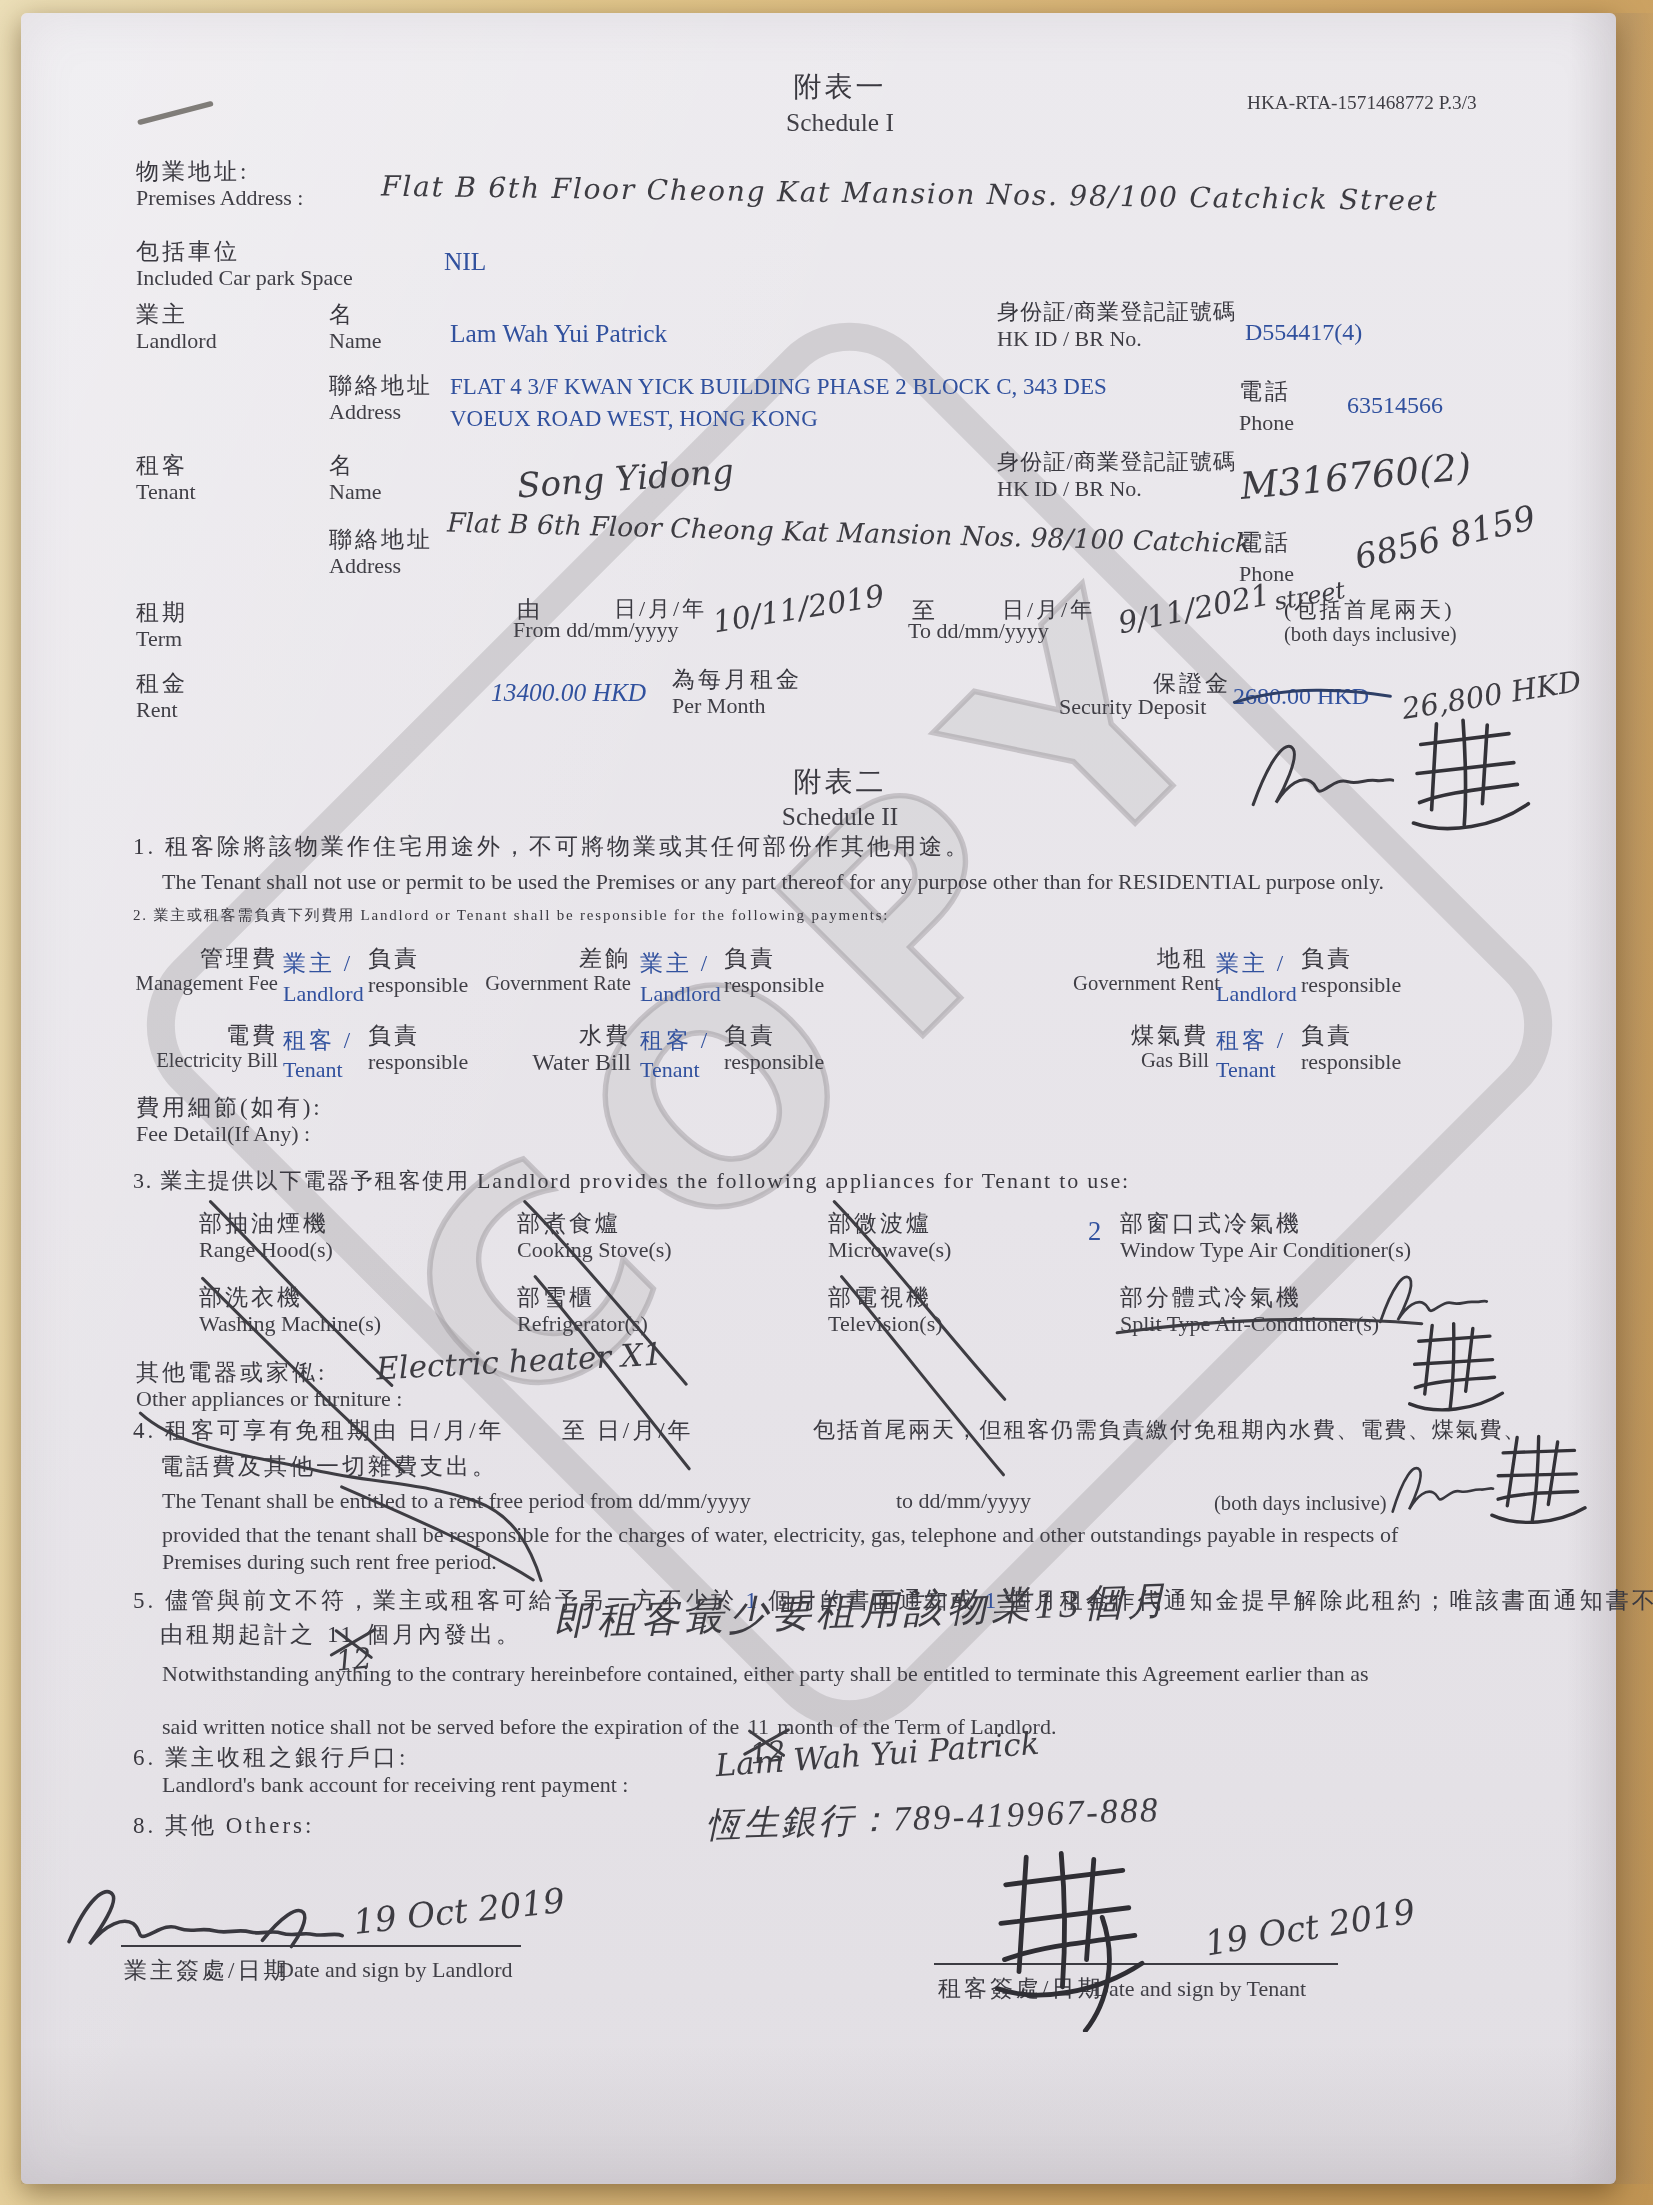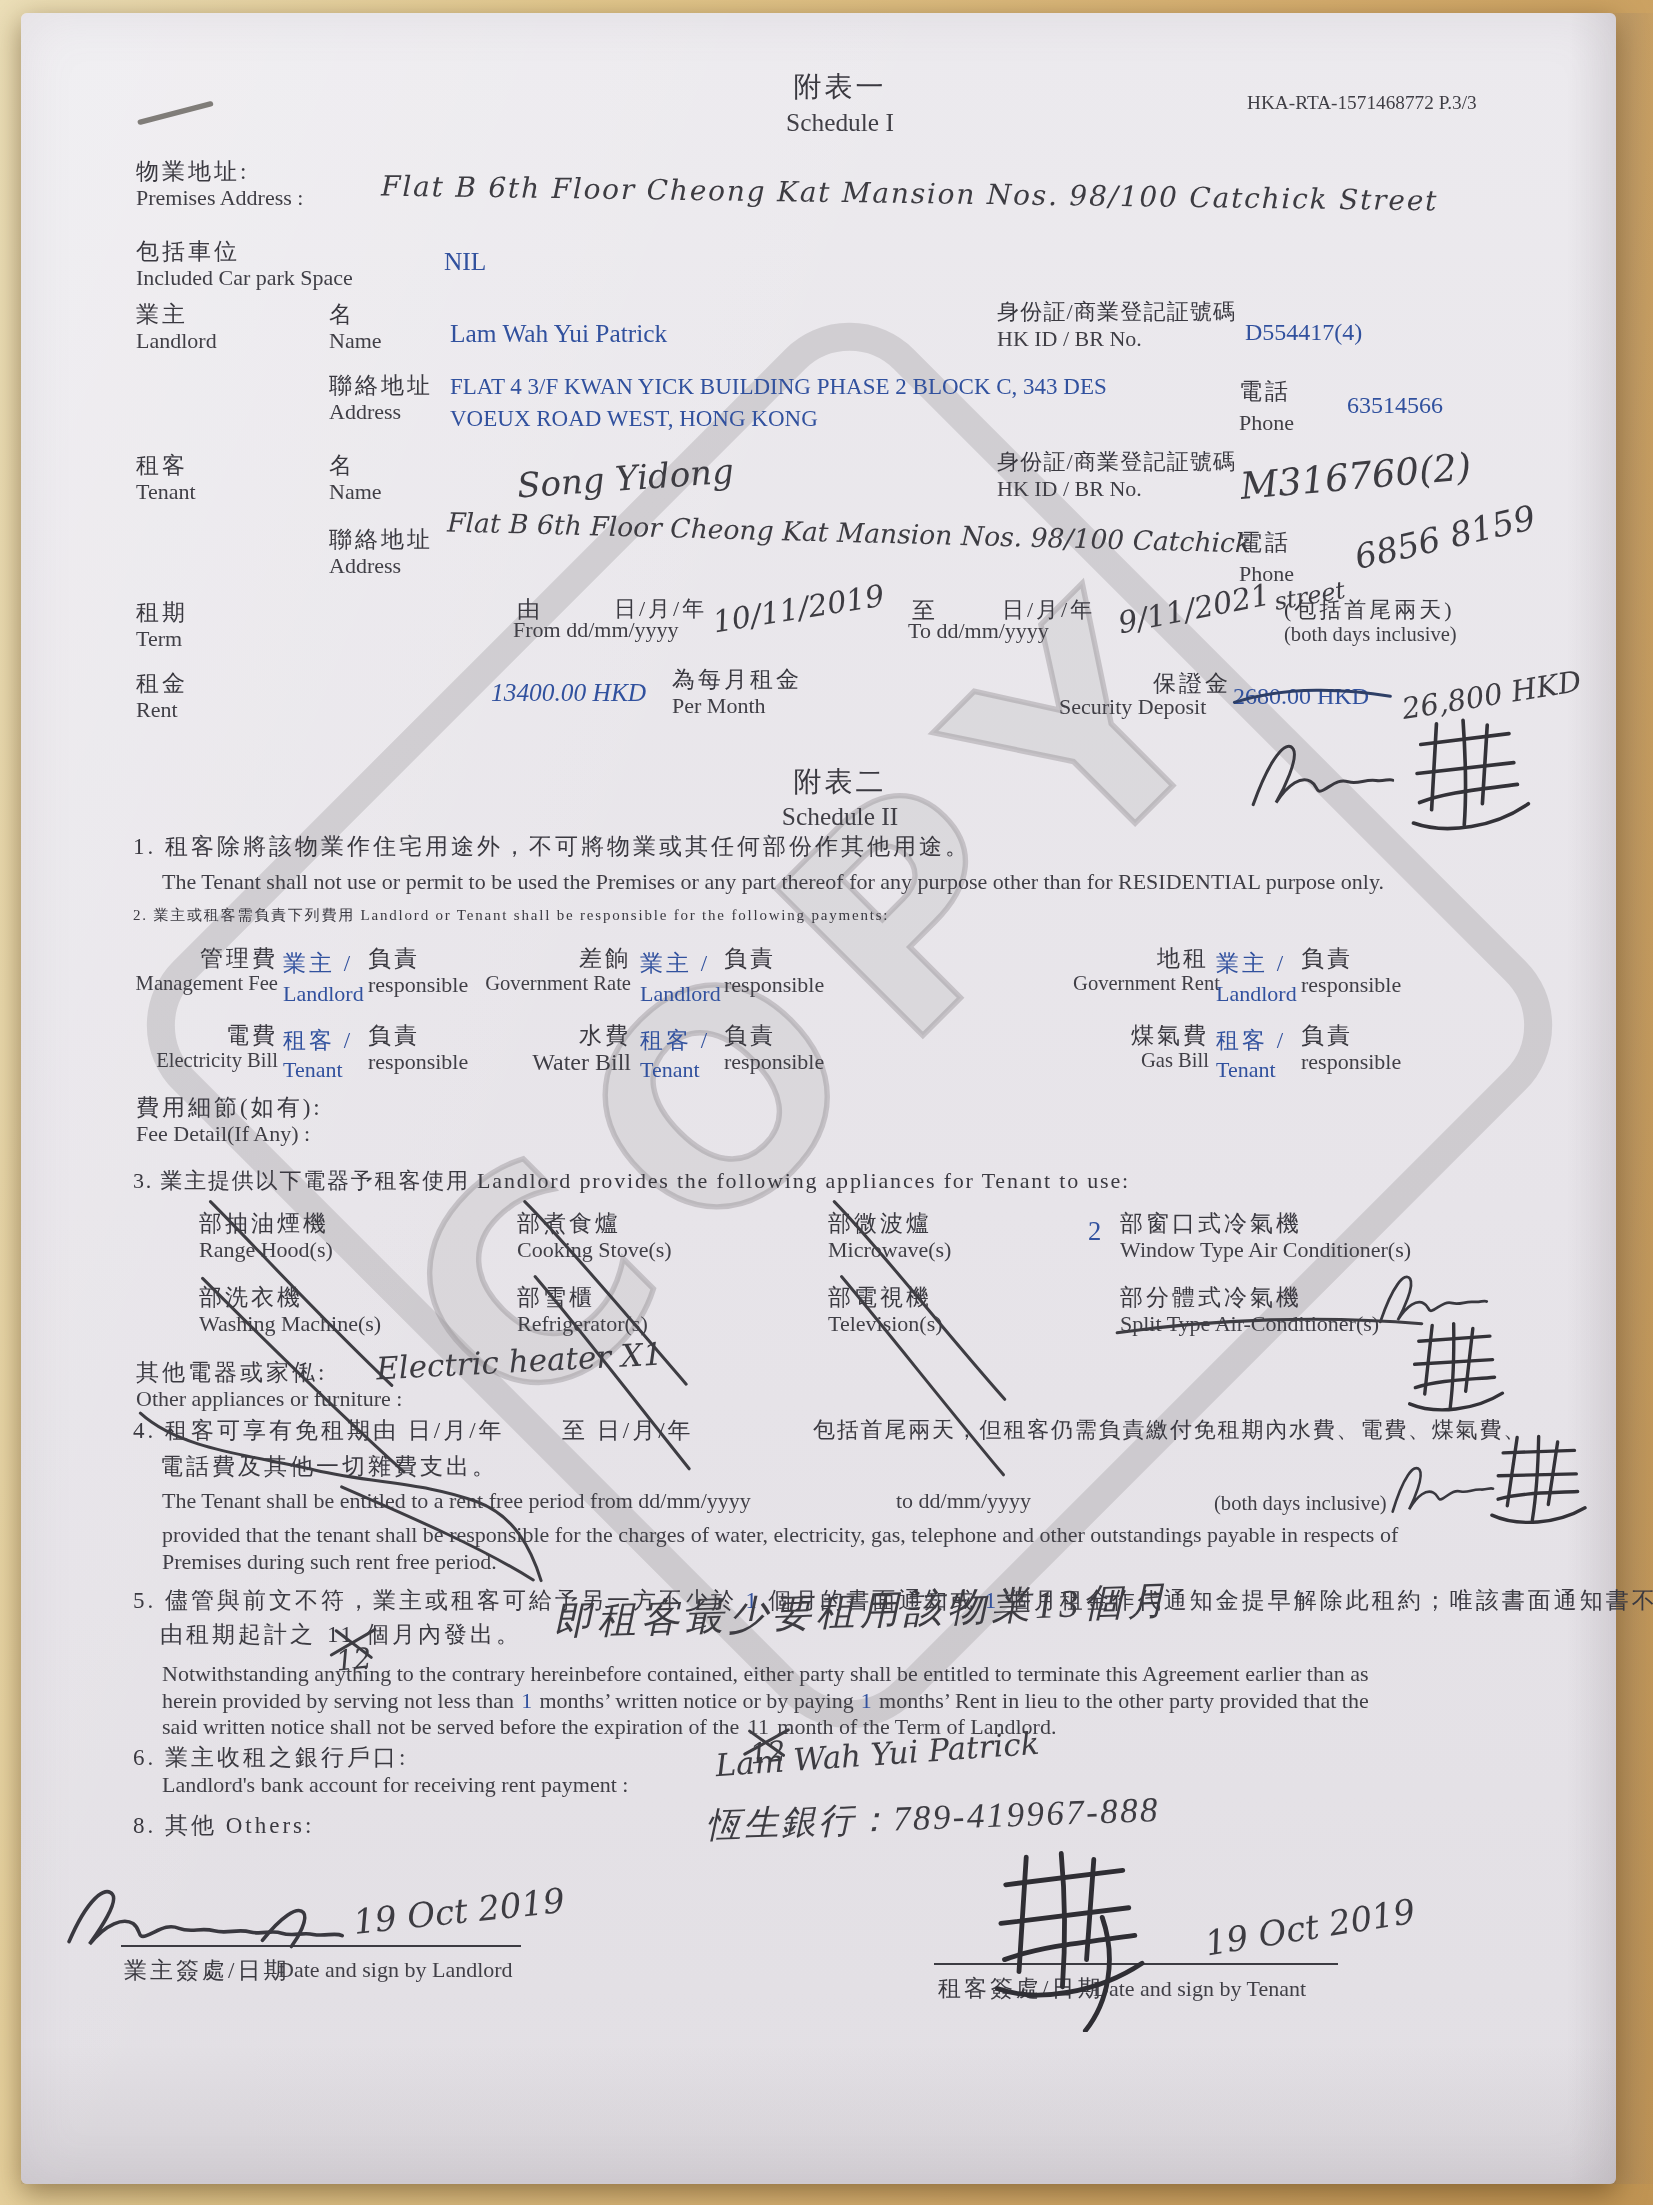--- a/index.html
+++ b/index.html
@@ -220,27 +220,20 @@
   </div>
   <div class="t" style="left:160px;top:1619px;">
     <span class="zh">由租期起計之</span>
     <span class="zh" style="margin:0 8.5px;">11</span>
     <span class="zh">個月內發出。</span>
   </div>
   <div class="t hw" style="left:336px;top:1643px;font-size:28px;transform:rotate(-6deg);">12</div>
   <div class="t hwc" style="left:553px;top:1584px;font-size:39px;letter-spacing:4.8px;transform:rotate(-2deg);">即租客最少要租用該物業13個月</div>
 
   <div class="t en" style="left:162px;top:1661px;">Notwithstanding anything to the contrary hereinbefore contained, either party shall be entitled to terminate this Agreement earlier than as</div>
-  <div class="t" style="left:162px;top:1688px;">
-    <span class="en">herein provided by serving not less than</span>
-    <span class="en bl" style="margin:0 4.8px;">1</span>
-    <span class="en">months’ written notice or by paying</span>
-    <span class="en bl" style="margin:0 4.8px;">1</span>
-    <span class="en">months’ Rent in lieu to the other party provided that the</span>
-  </div>
   <div class="t" style="left:162px;top:1714px;">
     <span class="en">said written notice shall not be served before the expiration of the</span>
     <span class="en" style="margin:0 6px;">11</span>
     <span class="en">month of the Term of Landlord.</span>
   </div>
   <div class="t hw" style="left:750px;top:1736px;font-size:28px;transform:rotate(-6deg);">12</div>
 
   <div class="t zh" style="left:133px;top:1742px;">6. 業主收租之銀行戶口:</div>
   <div class="t en" style="left:162px;top:1772px;">Landlord's bank account for receiving rent payment :</div>
   <div class="t hw" style="left:715px;top:1736px;font-size:31px;transform:rotate(-4deg);">Lam Wah Yui Patrick</div>

